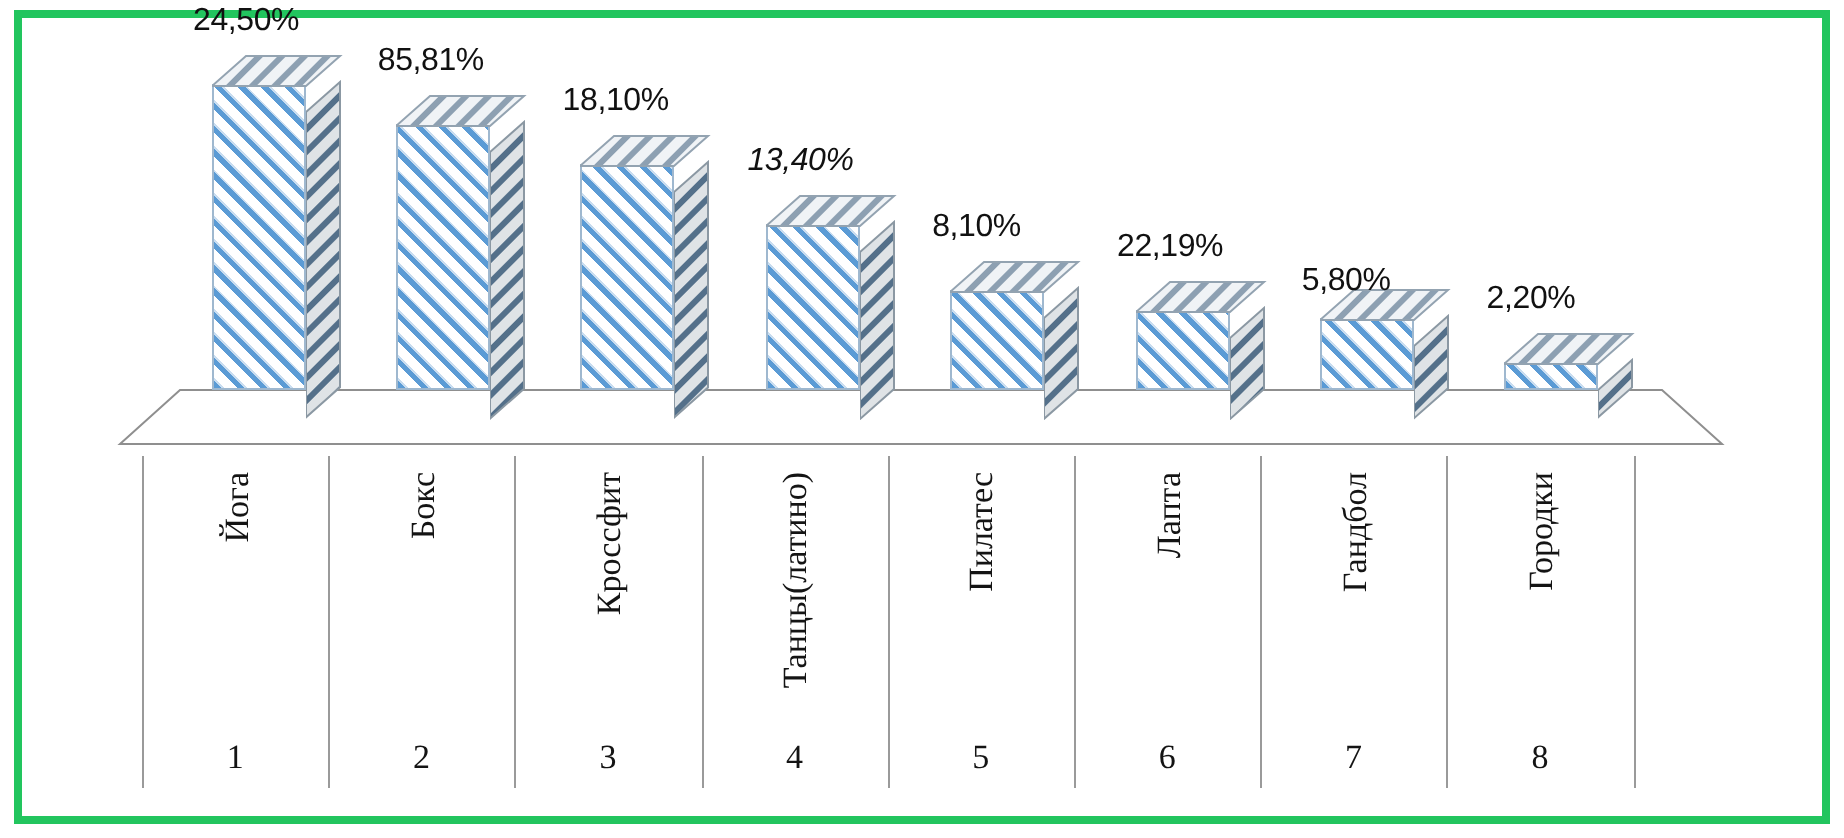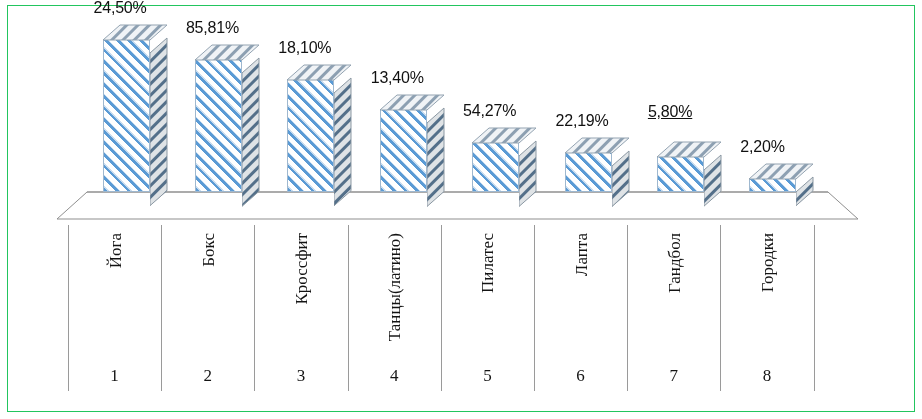--- a/index.html
+++ b/index.html
@@ -1,20 +1,20 @@
 <!DOCTYPE html>
 <html><head>
 <meta charset="utf-8">
 <style>
   html,body{margin:0;padding:0;background:#ffffff;}
   body{width:922px;height:419px;overflow:hidden;font-family:"Liberation Sans",sans-serif;}
 
   #chart-frame{
     position:absolute;left:7px;top:5px;width:908px;height:407px;
-    border:1px solid #22c55e;background:#ffffff;box-sizing:border-box;
+    border:4px solid #22c55e;background:#ffffff;box-sizing:border-box;
   }
 
   
   #plot{position:absolute;left:0;top:0;width:908px;height:225px;}
 
   
   .floor-svg{position:absolute;left:0;top:0;}
 
   
   .bar{position:absolute;}
@@ -228,24 +228,24 @@
               </pattern>
             </defs>
             <polygon points="0,16 17,1 64,1 47,16" fill="url(#tp7)" stroke="#93a3b1" stroke-width="1"></polygon>
           </svg>
         </div>
       </div>
     <div id="labels-layer">
         <div class="value-label" style="left: 85.5px; top: -6.65385px;">24,50%</div>
         <div class="value-label" style="left: 177.9px; top: 12.6615px;">85,81%</div>
         <div class="value-label" style="left: 270.3px; top: 33.2231px;">18,10%</div>
-        <div class="value-label" style="left: 362.7px; top: 62.5077px;">13,40%</div>
-        <div class="value-label" style="left: 455.1px; top: 95.5308px;">54,27%</div>
+        <div class="value-label" style="left: 362.7px; top: 62.5077px; font-style: italic;">13,40%</div>
+        <div class="value-label" style="left: 455.1px; top: 95.5308px;">8,10%</div>
         <div class="value-label" style="left: 547.5px; top: 105.5px;">22,19%</div>
-        <div class="value-label" style="left: 639.9px; top: 97px; text-decoration: underline;">5,80%</div>
+        <div class="value-label" style="left: 639.9px; top: 123px;">5,80%</div>
         <div class="value-label" style="left: 732.3px; top: 132.292px;">2,20%</div>
       </div>
   </div>
 
   <div id="table-area">
     <div id="table-lines">
         <div class="tdiv" style="left: 60px;"></div>
         <div class="tdiv" style="left: 153.2px;"></div>
         <div class="tdiv" style="left: 246.4px;"></div>
         <div class="tdiv" style="left: 339.6px;"></div>

